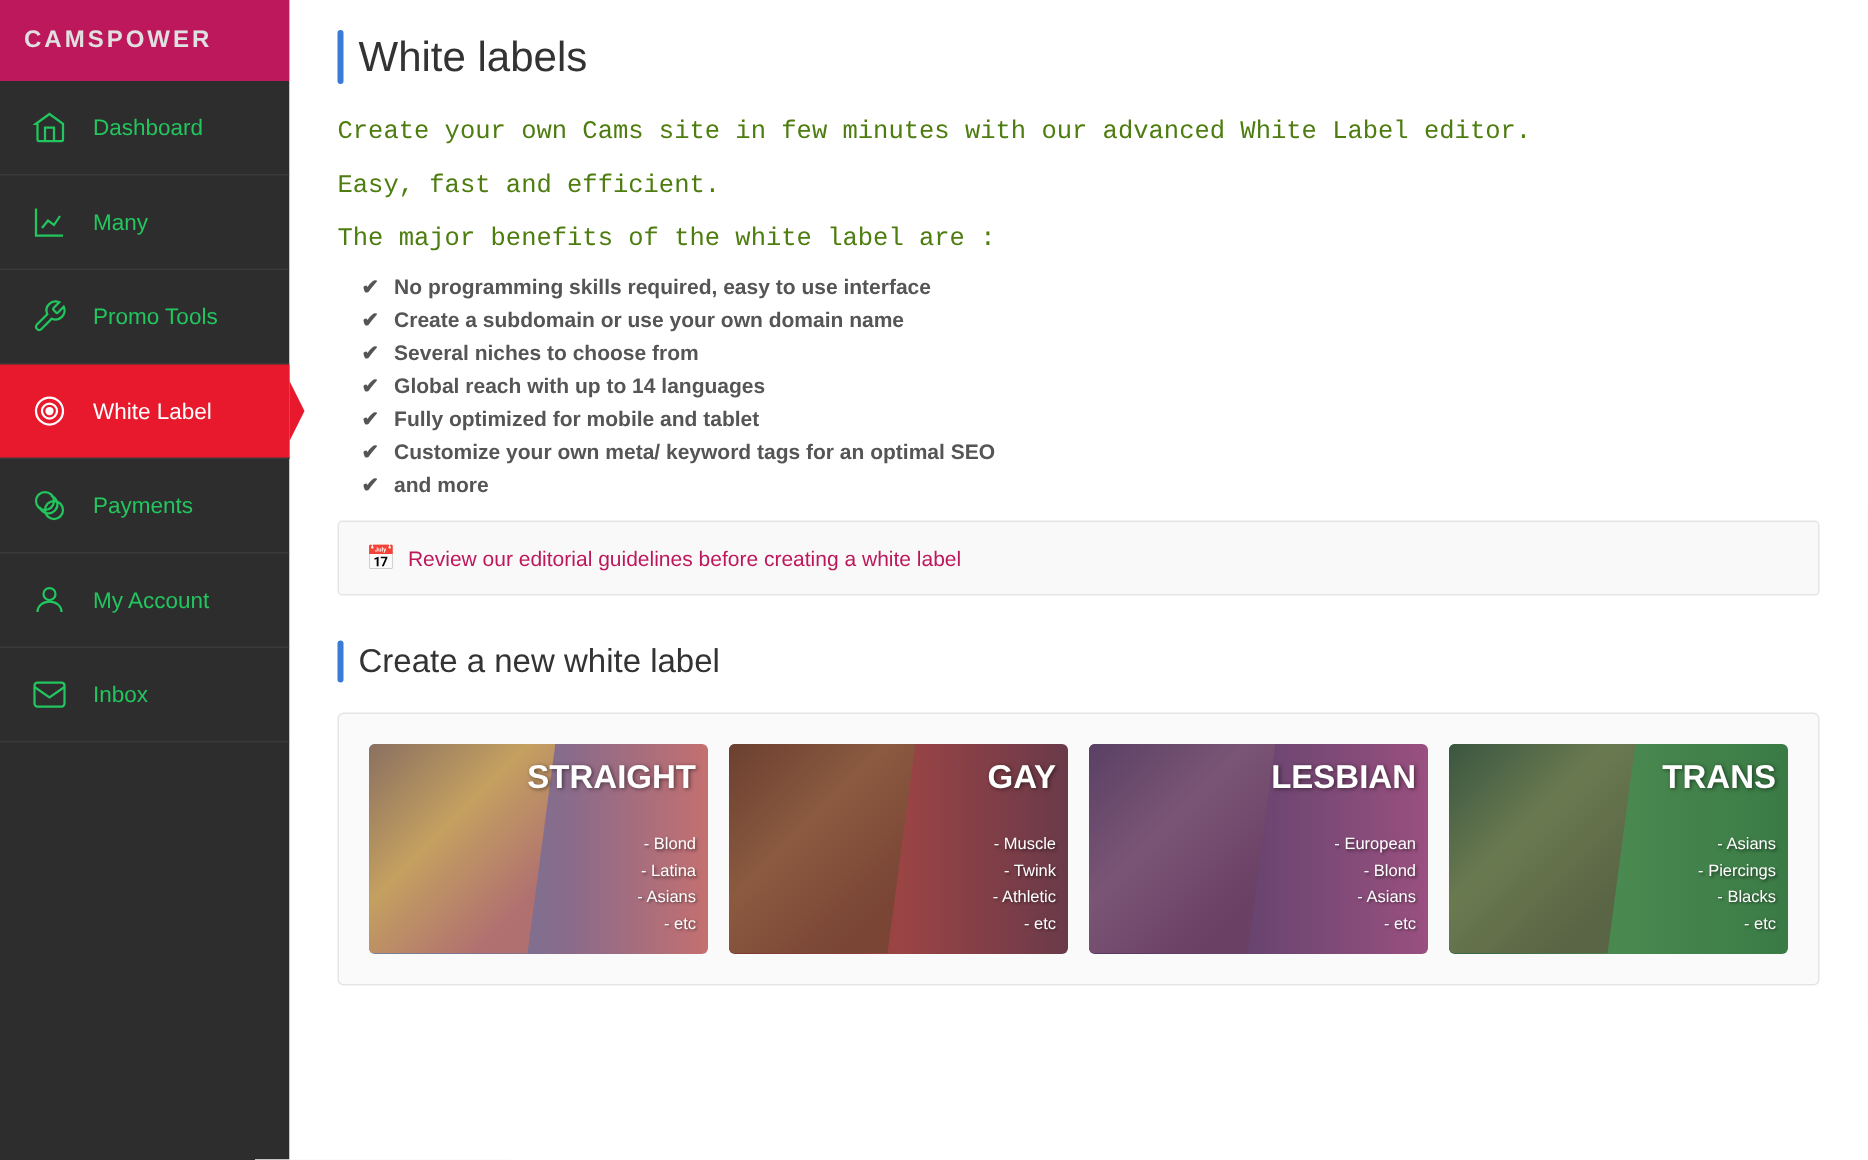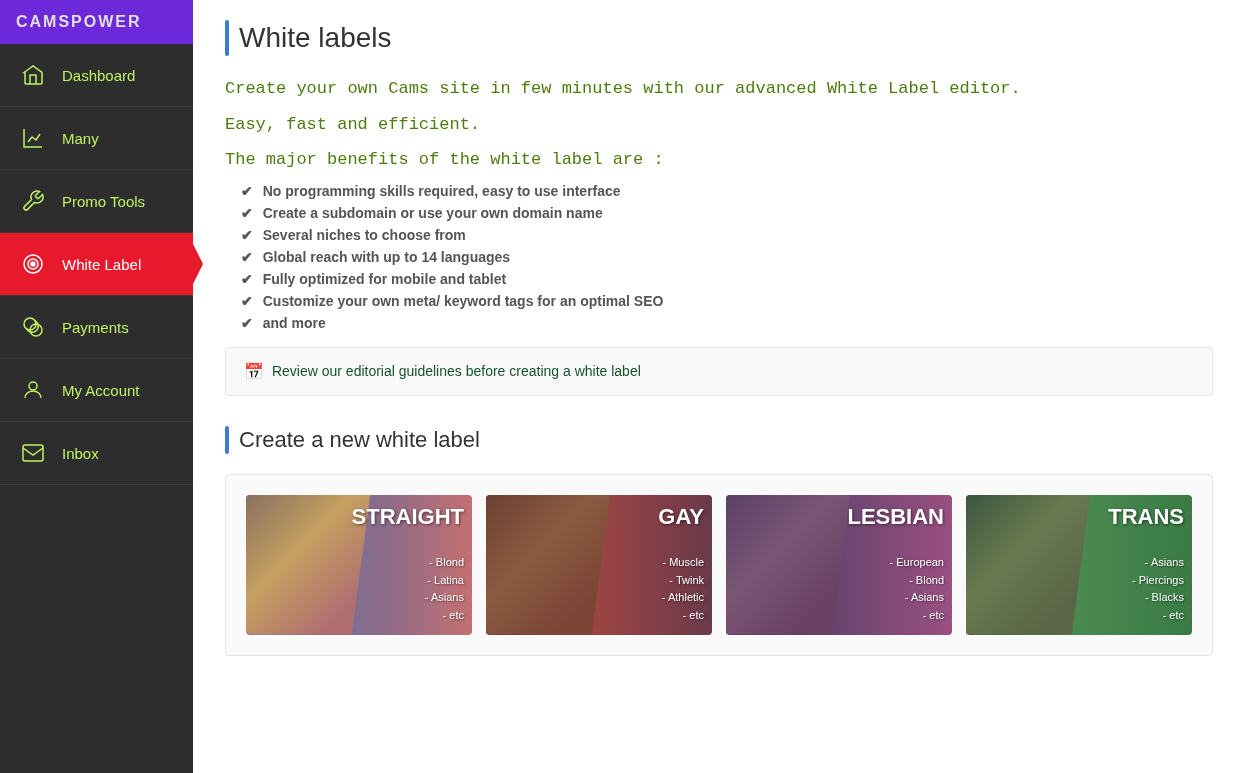--- a/index.html
+++ b/index.html
@@ -8,36 +8,36 @@
     
     .sidebar {
       width: 193px;
       min-width: 193px;
       background: #2d2d2d;
       display: flex;
       flex-direction: column;
       height: 773px;
     }
     .sidebar-logo {
-      background: #6d28d9;
+      background: #be185d;
       padding: 12px 16px;
       color: white;
       font-size: 18px;
       font-weight: bold;
       letter-spacing: 1px;
-      height: 44px;
+      height: 54px;
       display: flex;
       align-items: center;
     }
     .sidebar-logo span { color: #e0e0e0; font-size: 16px; font-weight: 700; letter-spacing: 2px; }
     .sidebar-item {
       display: flex;
       align-items: center;
       padding: 18px 20px;
-      color: #bef264;
+      color: #22c55e;
       cursor: pointer;
       border-bottom: 1px solid #3a3a3a;
       text-decoration: none;
       gap: 16px;
       font-size: 15px;
     }
     .sidebar-item.active {
       background: #e8192c;
       color: white;
       position: relative;
@@ -125,21 +125,21 @@
       border: 1px solid #e5e5e5;
       border-radius: 3px;
       padding: 14px 18px;
       margin-bottom: 30px;
       font-size: 14px;
       display: flex;
       align-items: center;
       gap: 8px;
     }
     .notice-icon { color: #888; font-size: 16px; }
-    .notice-box a { color: #14532d; text-decoration: none; }
+    .notice-box a { color: #be185d; text-decoration: none; }
 
     
     .section-title {
       display: flex;
       align-items: center;
       gap: 10px;
       margin-bottom: 20px;
     }
     .section-title-bar {
       width: 4px;

